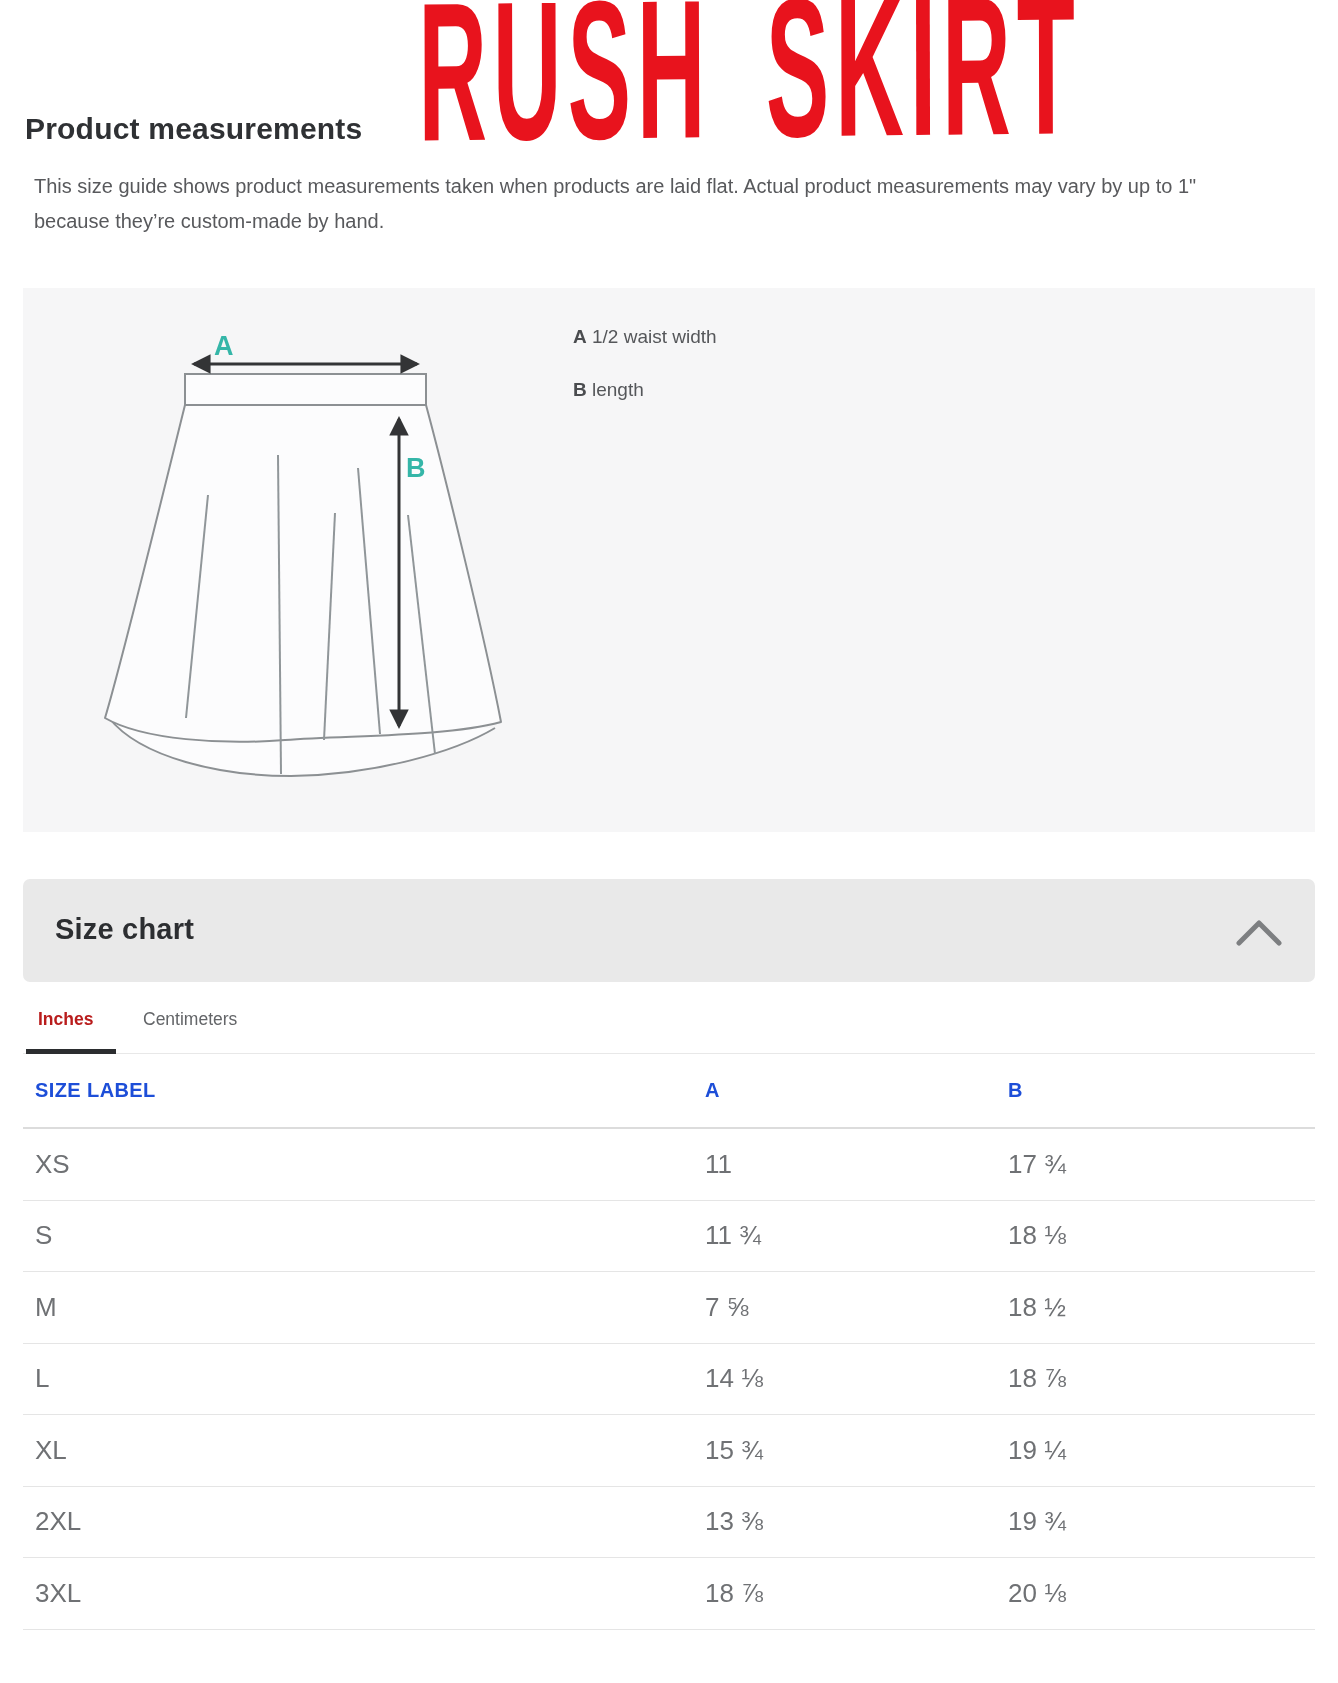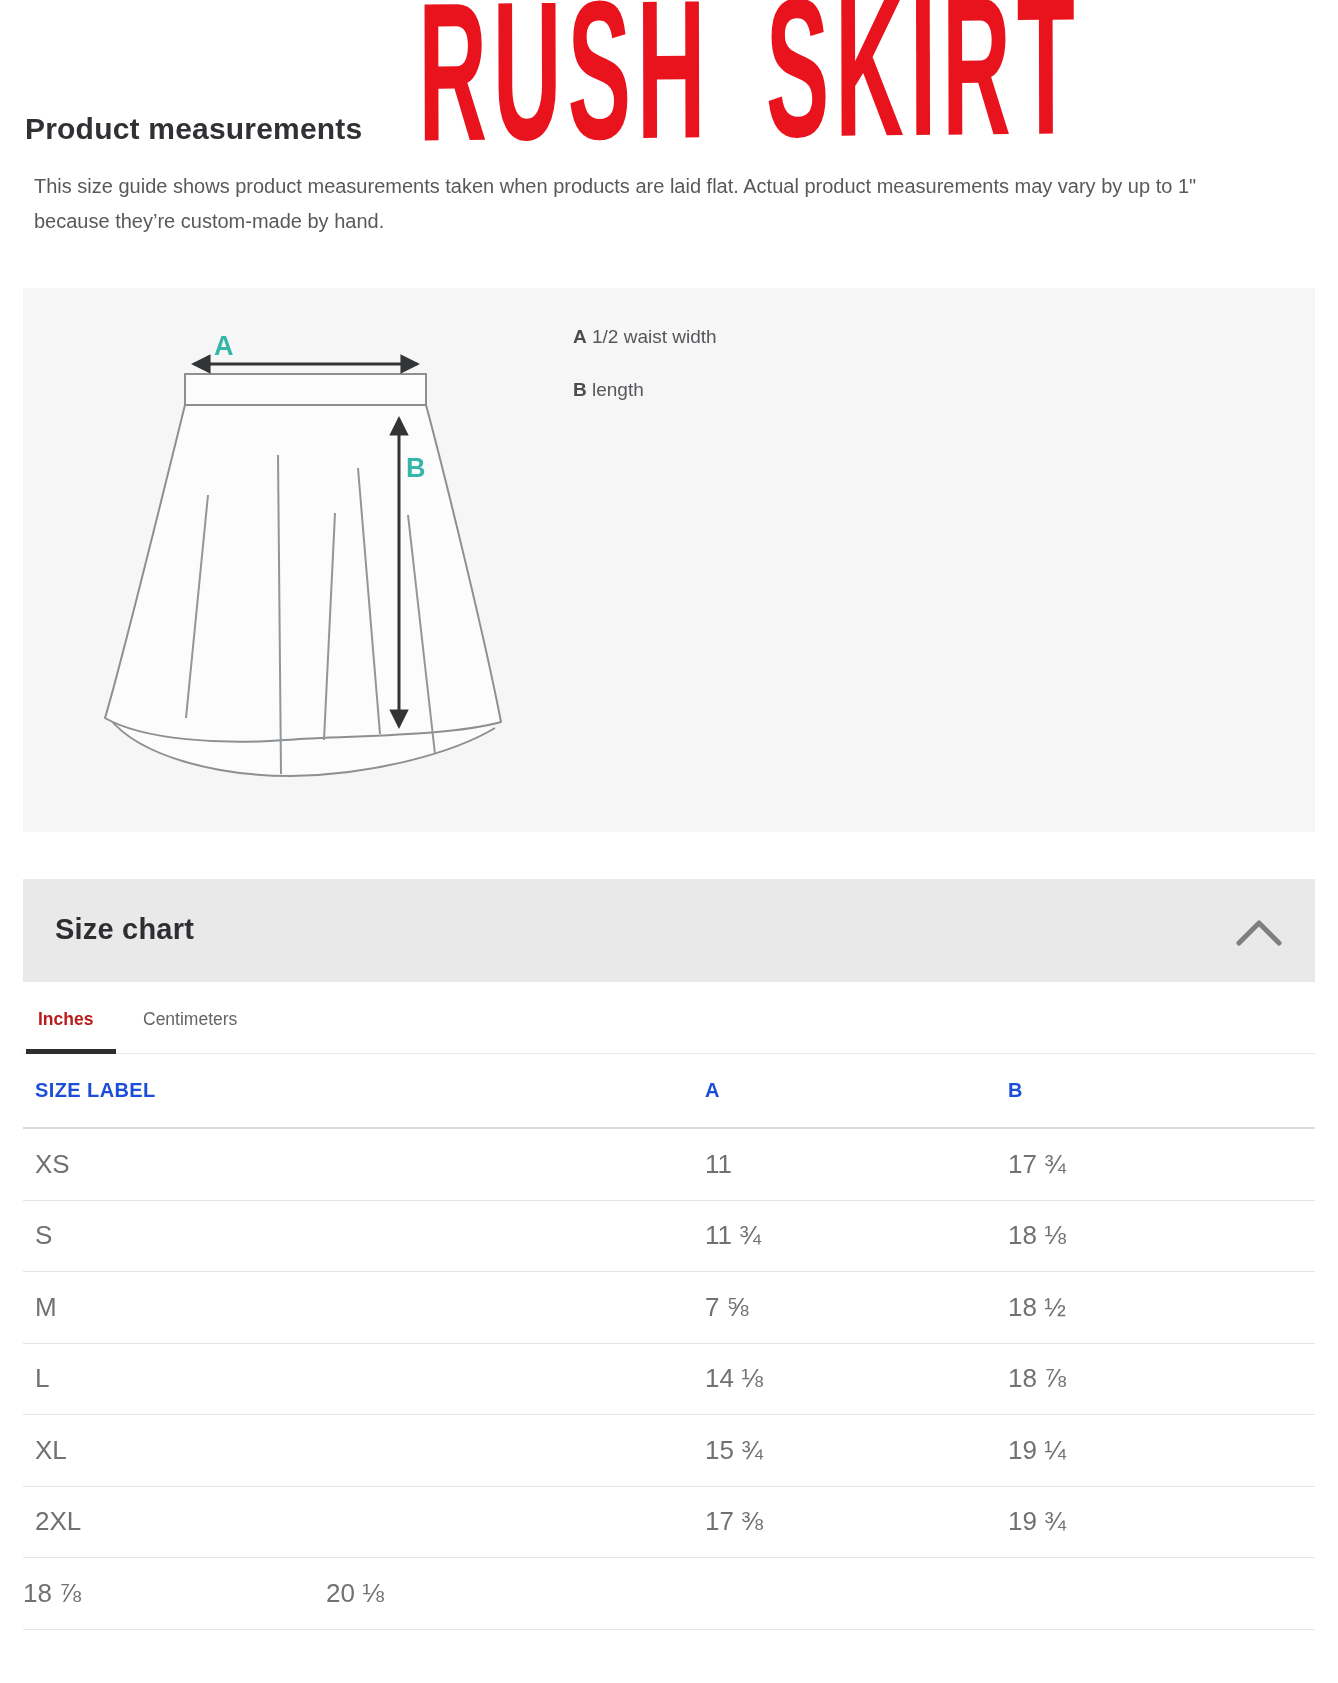--- a/index.html
+++ b/index.html
@@ -29,21 +29,21 @@
   }
   .diagram-svg{position:absolute;left:0;top:0;}
   .legend-item{
     position:absolute;left:550px;font-size:19px;color:#55575a;line-height:24px;
   }
   .legend-item b{color:#4a4c4f;}
   .legend-a{top:37px;} .legend-b{top:90px;}
 
   
   .size-chart-bar{
-    left:23px;top:879px;width:1292px;height:103px;background:#e9e9e9;cursor:pointer;
+    left:23px;top:879px;width:1292px;height:103px;background:#e9e9e9;cursor:pointer;border-radius:7px;
   }
   .size-chart-title{
     position:absolute;left:32px;top:50%;transform:translateY(-54%);
     font-size:29px;font-weight:700;color:#2c2e31;letter-spacing:.2px;
   }
   .chevron{position:absolute;right:33px;top:39px;width:46px;height:29px;}
 
   
   .tabs{
     left:23px;top:1000px;width:1292px;height:53px;border-bottom:1px solid #e8e8e8;
@@ -153,21 +153,22 @@
         <div class="c2">14 ⅛</div>
         <div class="c3">18 ⅞</div>
       </div>
       <div class="t-row t-body-row">
         <div class="c1">XL</div>
         <div class="c2">15 ¾</div>
         <div class="c3">19 ¼</div>
       </div>
       <div class="t-row t-body-row">
         <div class="c1">2XL</div>
-        <div class="c2">17 ⅜</div>
+        <div class="c2">13 ⅜</div>
         <div class="c3">19 ¾</div>
       </div>
       <div class="t-row t-body-row">
+        <div class="c1">3XL</div>
         <div class="c2">18 ⅞</div>
         <div class="c3">20 ⅛</div>
       </div>
     </div>
 </div>
 
 </body></html>

